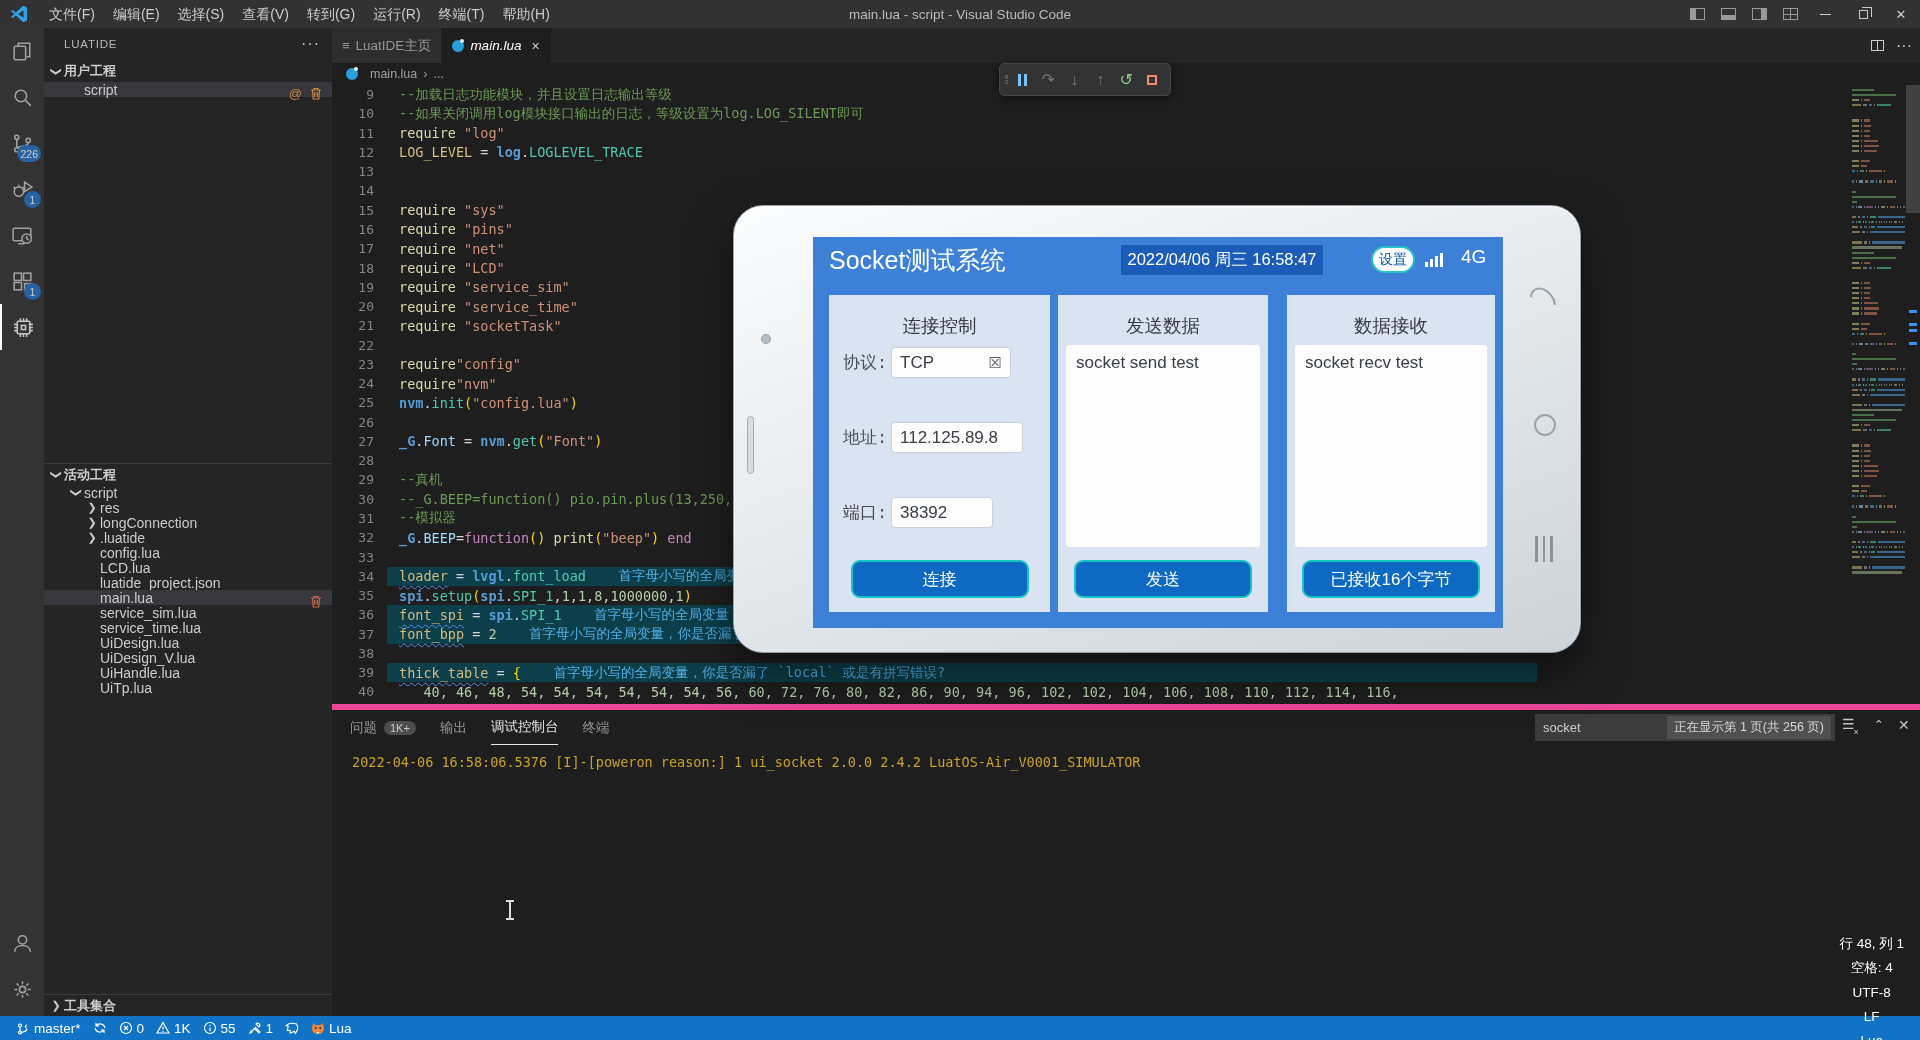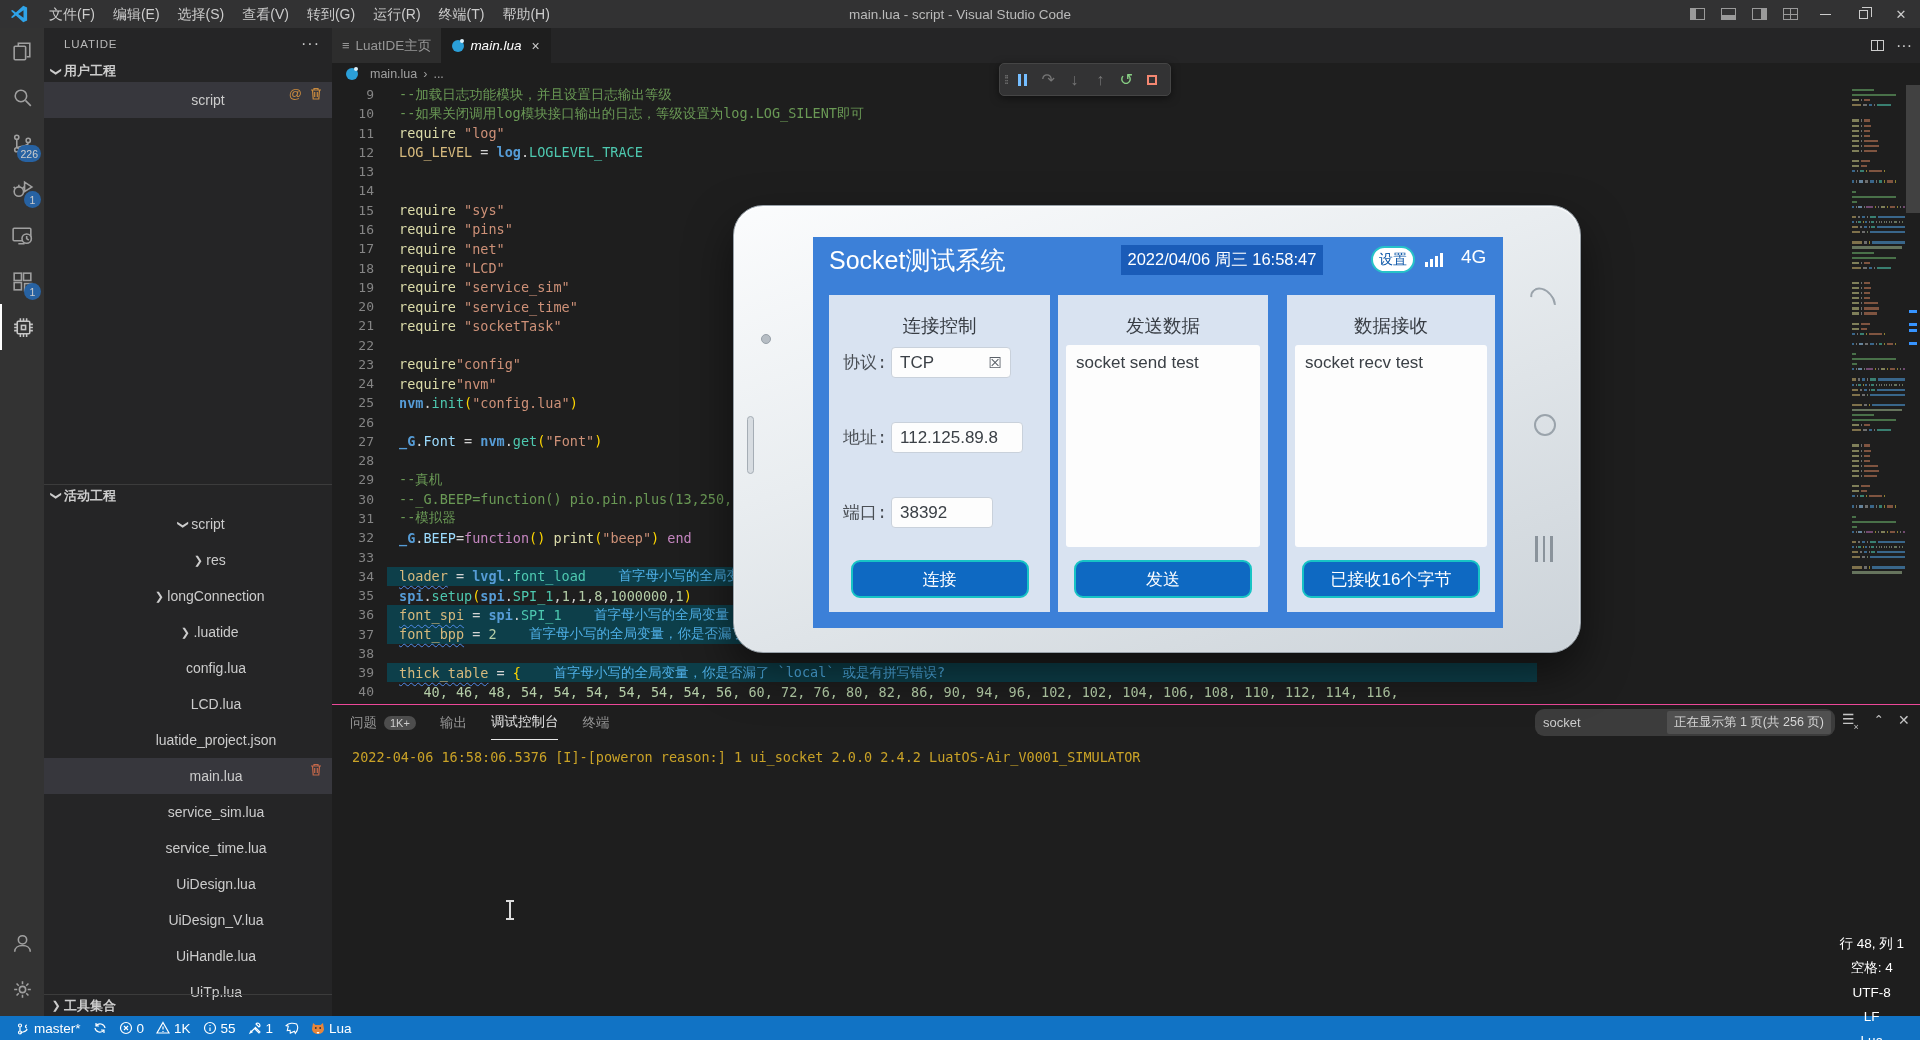--- a/index.html
+++ b/index.html
@@ -29,21 +29,21 @@
     background:#2472c8; color:#fff; font-size:10.5px; display:flex; align-items:center; justify-content:center; }
   #act-bottom { position:absolute; bottom:4px; left:0; }
 
   
   #sidebar { position:absolute; left:44px; top:28px; width:288px; height:988px; background:#252526; color:#cccccc; z-index:20; }
   #sidebar-header { height:32px; display:flex; align-items:center; padding:0 12px 0 20px; font-size:11.5px; letter-spacing:.8px; color:#b8b8b8; }
   #sidebar-header .dots { margin-left:auto; font-size:16px; color:#cccccc; letter-spacing:1px; }
   .sec-header { height:22px; display:flex; align-items:center; font-weight:bold; font-size:13px; padding-left:4px; color:#cccccc; }
   .twisty { width:16px; text-align:center; display:inline-block; color:#cccccc; font-size:11px; transform:rotate(90deg); }
   .twisty.closed { transform:none; }
-  .tree-row { height:36px; display:flex; align-items:center; font-size:14px; white-space:nowrap; position:relative;justify-content:center; }
+  .tree-row { height:15px; display:flex; align-items:center; font-size:14px; white-space:nowrap; position:relative; }
   .tree-row.selected { background:#37373d; }
   .row-icons { position:absolute; right:10px; top:0; height:22px; display:flex; align-items:center; gap:8px; }
   .at-ic { color:#c88a3f; font-size:13px; }
   #sec-active { border-top:1px solid #3c3c3c; margin-top:0; }
   #sec-tools { position:absolute; bottom:0; left:0; width:288px; border-top:1px solid #3c3c3c; height:22px; }
 
   
   #editor { position:absolute; left:332px; top:28px; width:1588px; height:676px; background:#1e1e1e; }
   #tabbar { height:35px; background:#252526; display:flex; position:relative; }
   .tab { height:35px; display:flex; align-items:center; padding:0 10px; font-size:13.5px; border-right:1px solid #1e1e1e; }
@@ -78,27 +78,27 @@
   #debug-toolbar { position:absolute; left:999px; top:63px; width:172px; height:33px; background:#333334;
     border:1px solid #454545; border-radius:5px; display:flex; align-items:center; z-index:40;
     box-shadow:0 2px 8px rgba(0,0,0,.5); padding:0 4px; }
   .grip { color:#6e6e6e; font-size:13px; letter-spacing:-2px; margin-right:2px; }
   .dbg-btn { width:26px; height:26px; display:flex; align-items:center; justify-content:center; border-radius:4px; font-size:16px; }
   .pause-ic { display:flex; gap:3px; } .pause-ic i { width:3px; height:12px; background:#75beff; }
   .gray { color:#767676; } .green { color:#89d185; }
   .stop-ic { width:10px; height:10px; border:2px solid #f48771; }
 
   
-  #panel { position:absolute; left:332px; top:704px; width:1588px; height:312px; background:#1e1e1e; border-top:1px solid #ec4899; z-index:10; }
+  #panel { position:absolute; left:332px; top:704px; width:1588px; height:312px; background:#1e1e1e; border-top:6px solid #ec4899; z-index:10; }
   #panel-tabs { height:35px; display:flex; align-items:center; padding-left:18px; gap:24px; font-size:13.5px; color:#969696; }
   .ptab { display:flex; align-items:center; gap:7px; height:35px; }
   .ptab.active { color:#e7e7e7; border-bottom:1px solid #e7e7e7; }
   .pbadge { background:#4d4d4d; color:#cccccc; border-radius:9px; padding:1px 6px; font-size:11px; }
   #console-line { position:absolute; left:20px; top:44px; font-size:13.5px; color:#c9a227; white-space:pre; }
-  #panel-search { position:absolute; left:1203px; top:4px; width:300px; height:27px; background:#3c3c3c; display:flex; align-items:center; padding:0 4px 0 8px;border-radius:9px; }
+  #panel-search { position:absolute; left:1203px; top:4px; width:300px; height:27px; background:#3c3c3c; display:flex; align-items:center; padding:0 4px 0 8px; }
   #panel-search .sval { color:#cccccc; font-size:13px; flex:1; }
   #search-results { background:#505050; color:#d6d6d6; font-size:12.5px; padding:3px 7px; border-radius:2px; white-space:nowrap; }
   #panel-actions { position:absolute; left:1510px; top:6px; display:flex; gap:14px; color:#c5c5c5; font-size:14px; align-items:center; }
   .filter-ic { position:relative; font-size:14px; } .filter-ic sub { font-size:9px; position:relative; top:2px; left:-1px; }
 
   
   #ibeam { position:absolute; left:506px; top:900px; z-index:60; }
   #ibeam div { background:#dcdcdc; }
   #ibeam .bar { width:8px; height:2px; } #ibeam .stem { width:2px; height:16px; margin-left:3px; }
 

